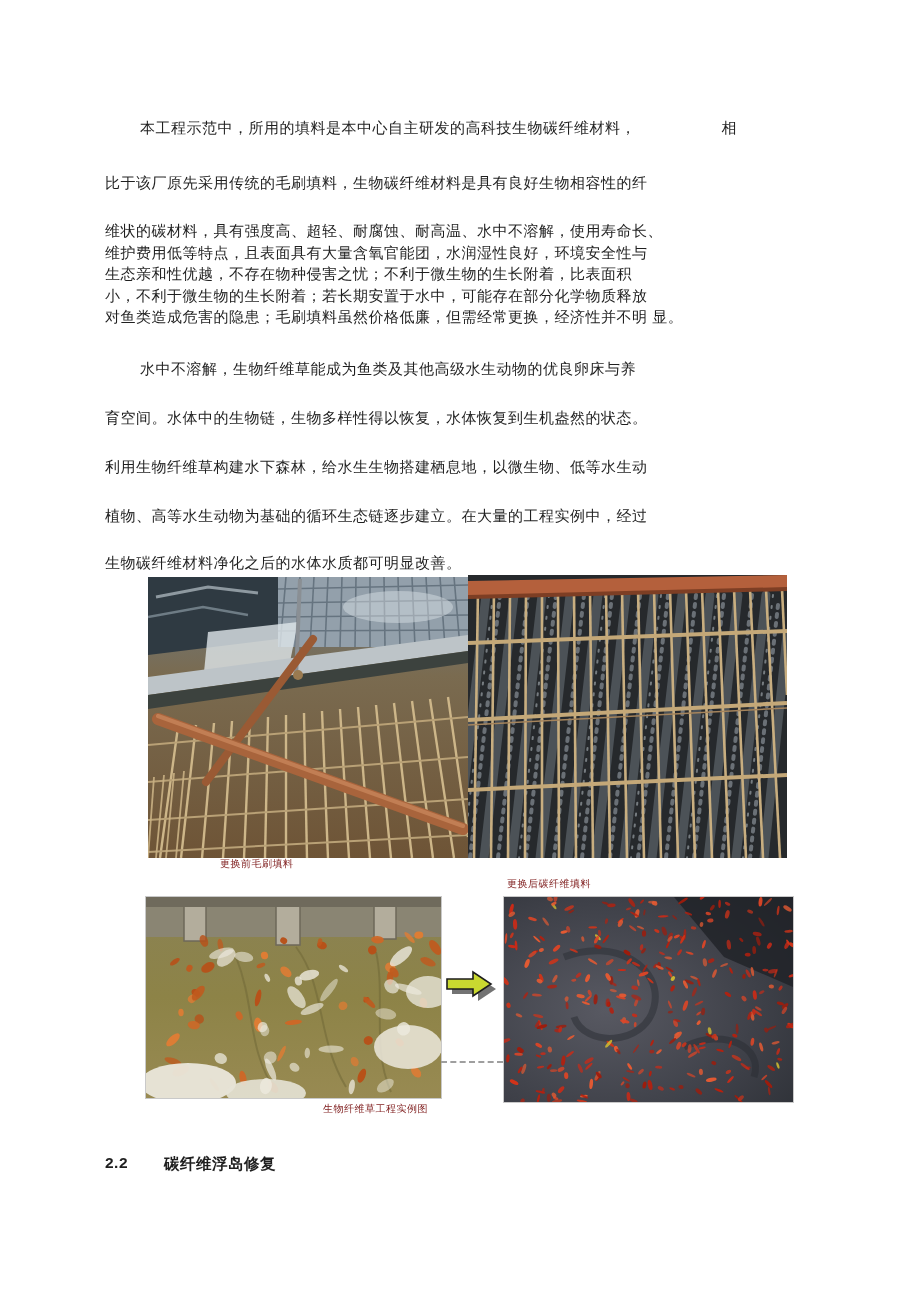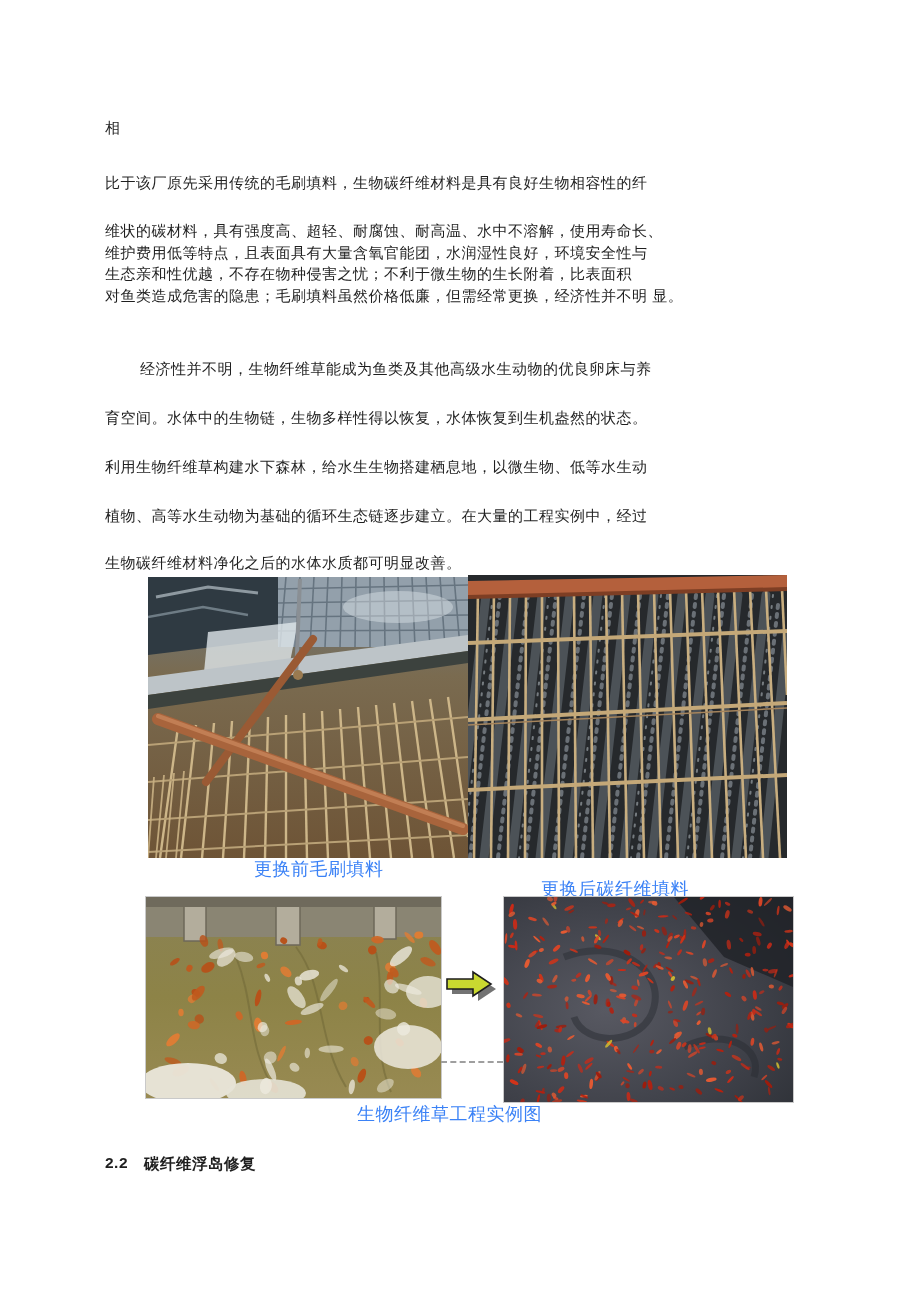--- a/index.html
+++ b/index.html
@@ -5,47 +5,49 @@
   html,body{margin:0;padding:0;background:#ffffff;}
   .page{
     position:relative;width:920px;height:1303px;background:#ffffff;overflow:hidden;
     font-family:"Liberation Sans","DejaVu Sans",sans-serif;color:#1f1f1f;
   }
   .tline{position:absolute;font-size:15px;letter-spacing:.5px;white-space:pre;line-height:19px;}
   .jline{position:absolute;left:105px;right:183px;display:flex;justify-content:space-between;font-size:15px;letter-spacing:.5px;white-space:pre;}
   .indent{padding-left:35px;}
   .tightblock{position:absolute;left:105px;top:220px;}
   .tightblock .bl{font-size:15px;line-height:21.6px;letter-spacing:.5px;white-space:pre;}
-  .caption{position:absolute;font-size:18px;letter-spacing:.5px;color:#3b82f6;margin-left:34px;}
+  .caption{position:absolute;font-size:10px;letter-spacing:.5px;color:#7f1d1d;}
   .photo{position:absolute;overflow:hidden;}
   .photo svg{display:block;width:100%;height:100%;}
   .photo.bordered{border:1px solid #c9c9c9;}
   .arrow-wrap{position:absolute;left:444px;top:967px;width:52px;height:38px;}
   .dashline{position:absolute;left:441px;top:1061px;width:62px;height:0;border-top:2px dashed #9f9f9f;}
-  .heading{position:absolute;left:105px;top:1154px;font-size:15.5px;font-weight:bold;letter-spacing:.5px;display:flex;}
+  .heading{position:absolute;left:105px;top:1154px;font-size:15.5px;font-weight:bold;letter-spacing:.5px;display:flex;gap:20px;}
   .heading .num{margin-right:16px;}
 </style>
 </head>
 <body>
 
 <div class="page">
 
   <div class="jline" style="top:119px;">
+    <span class="indent">本工程示范中，所用的填料是本中心自主研发的高科技生物碳纤维材料，</span>
     <span>相</span>
   </div>
   <div class="tline" style="left:105px;top:173px;">比于该厂原先采用传统的毛刷填料，生物碳纤维材料是具有良好生物相容性的纤</div>
 
   <div class="tightblock">
     <div class="bl">维状的碳材料，具有强度高、超轻、耐腐蚀、耐高温、水中不溶解，使用寿命长、</div>
     <div class="bl">维护费用低等特点，且表面具有大量含氧官能团，水润湿性良好，环境安全性与</div>
     <div class="bl">生态亲和性优越，不存在物种侵害之忧；不利于微生物的生长附着，比表面积</div>
+    <div class="bl">小，不利于微生物的生长附着；若长期安置于水中，可能存在部分化学物质释放</div>
     <div class="bl">对鱼类造成危害的隐患；毛刷填料虽然价格低廉，但需经常更换，经济性并不明 显。</div>
   </div>
 
-  <div class="tline indent" style="left:105px;top:359px;">经济性并不明，生物纤维草能成为鱼类及其他高级水生动物的优良卵床与养</div>
+  <div class="tline indent" style="left:105px;top:359px;">水中不溶解，生物纤维草能成为鱼类及其他高级水生动物的优良卵床与养</div>
   <div class="tline" style="left:105px;top:408px;">育空间。水体中的生物链，生物多样性得以恢复，水体恢复到生机盎然的状态。</div>
   <div class="tline" style="left:105px;top:457px;">利用生物纤维草构建水下森林，给水生生物搭建栖息地，以微生物、低等水生动</div>
   <div class="tline" style="left:105px;top:506px;">植物、高等水生动物为基础的循环生态链逐步建立。在大量的工程实例中，经过</div>
   <div class="tline" style="left:105px;top:546px;margin-top:7px;">生物碳纤维材料净化之后的水体水质都可明显改善。</div>
 
   <div class="photo" style="left:148px;top:577px;width:320px;height:281px;">
     <svg viewBox="0 0 320 281" preserveAspectRatio="none">
       <defs>
         <linearGradient id="tankbg" x1="0" y1="0" x2="0" y2="1">
           <stop offset="0" stop-color="#6b7a86"></stop>

